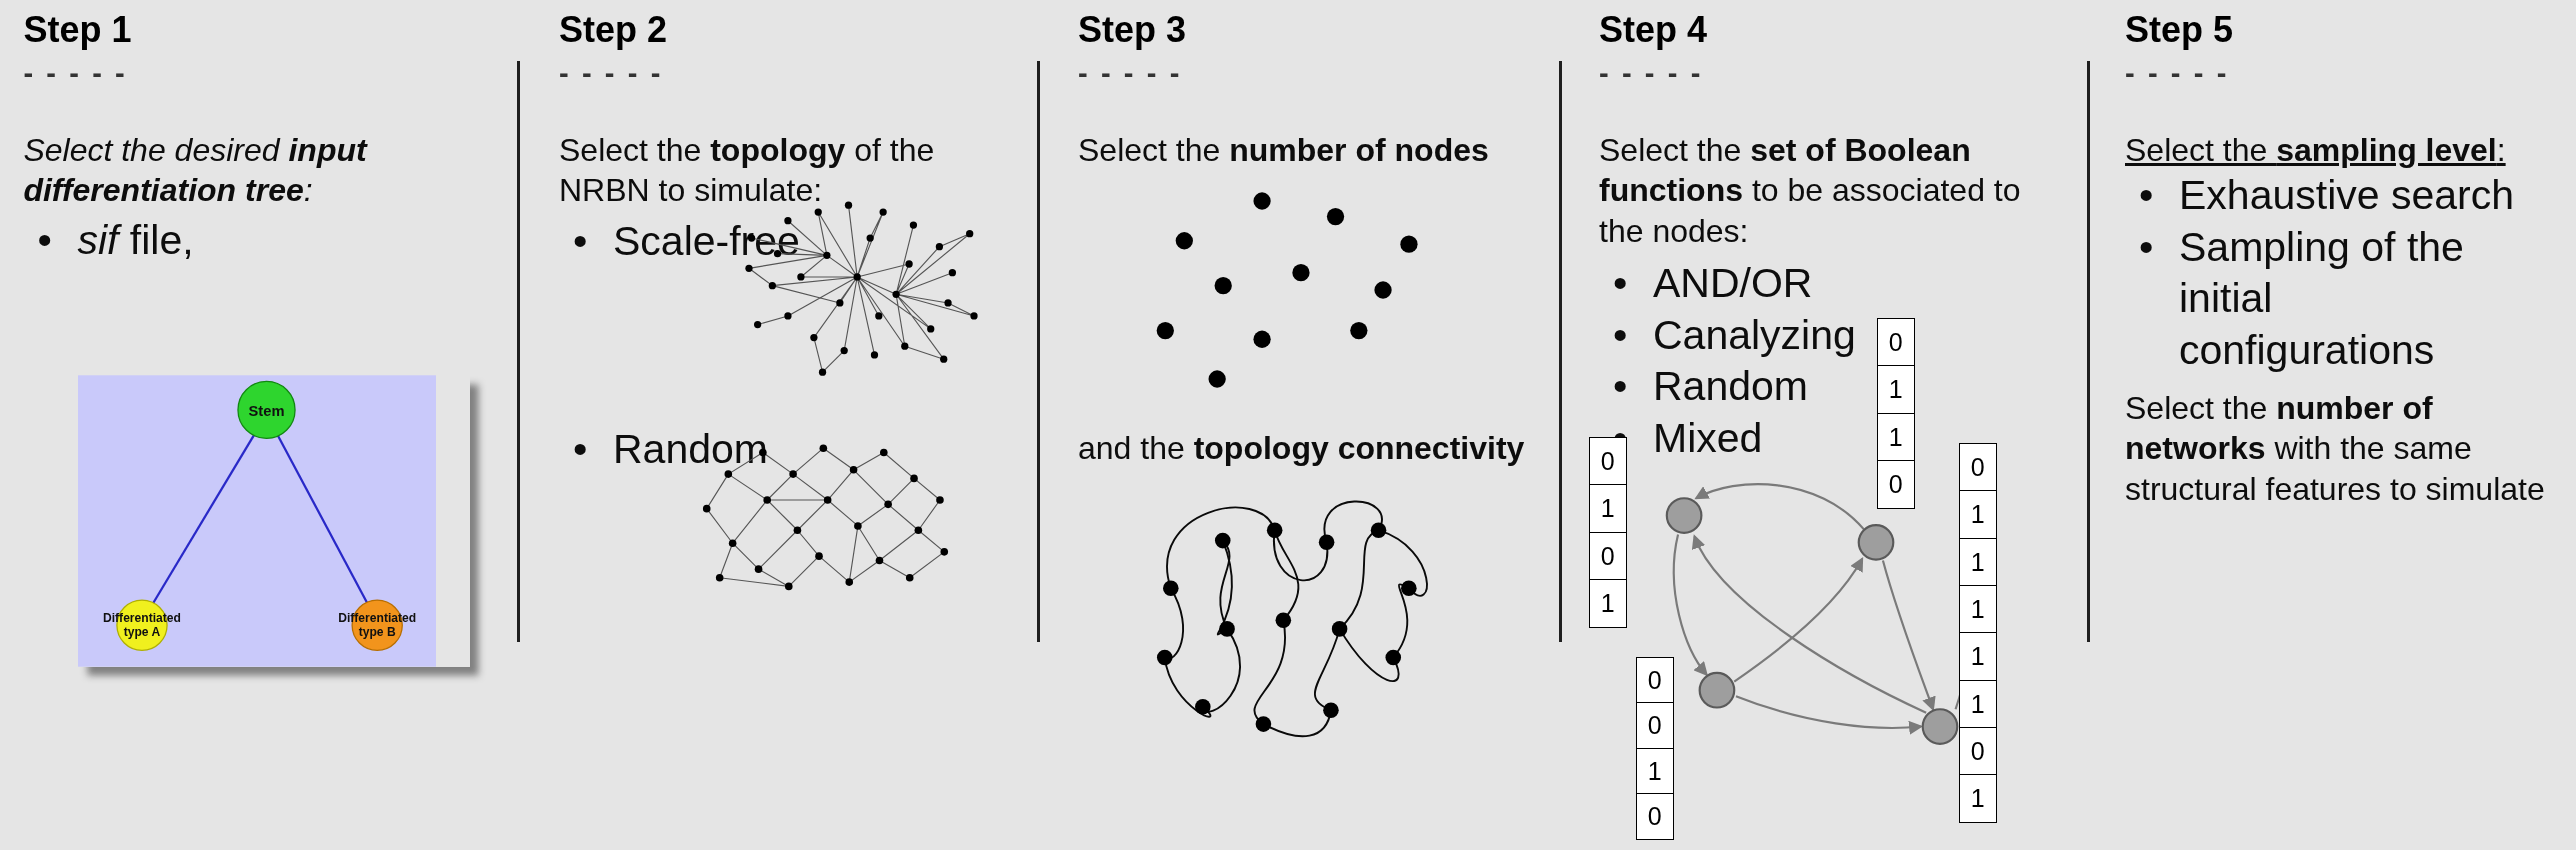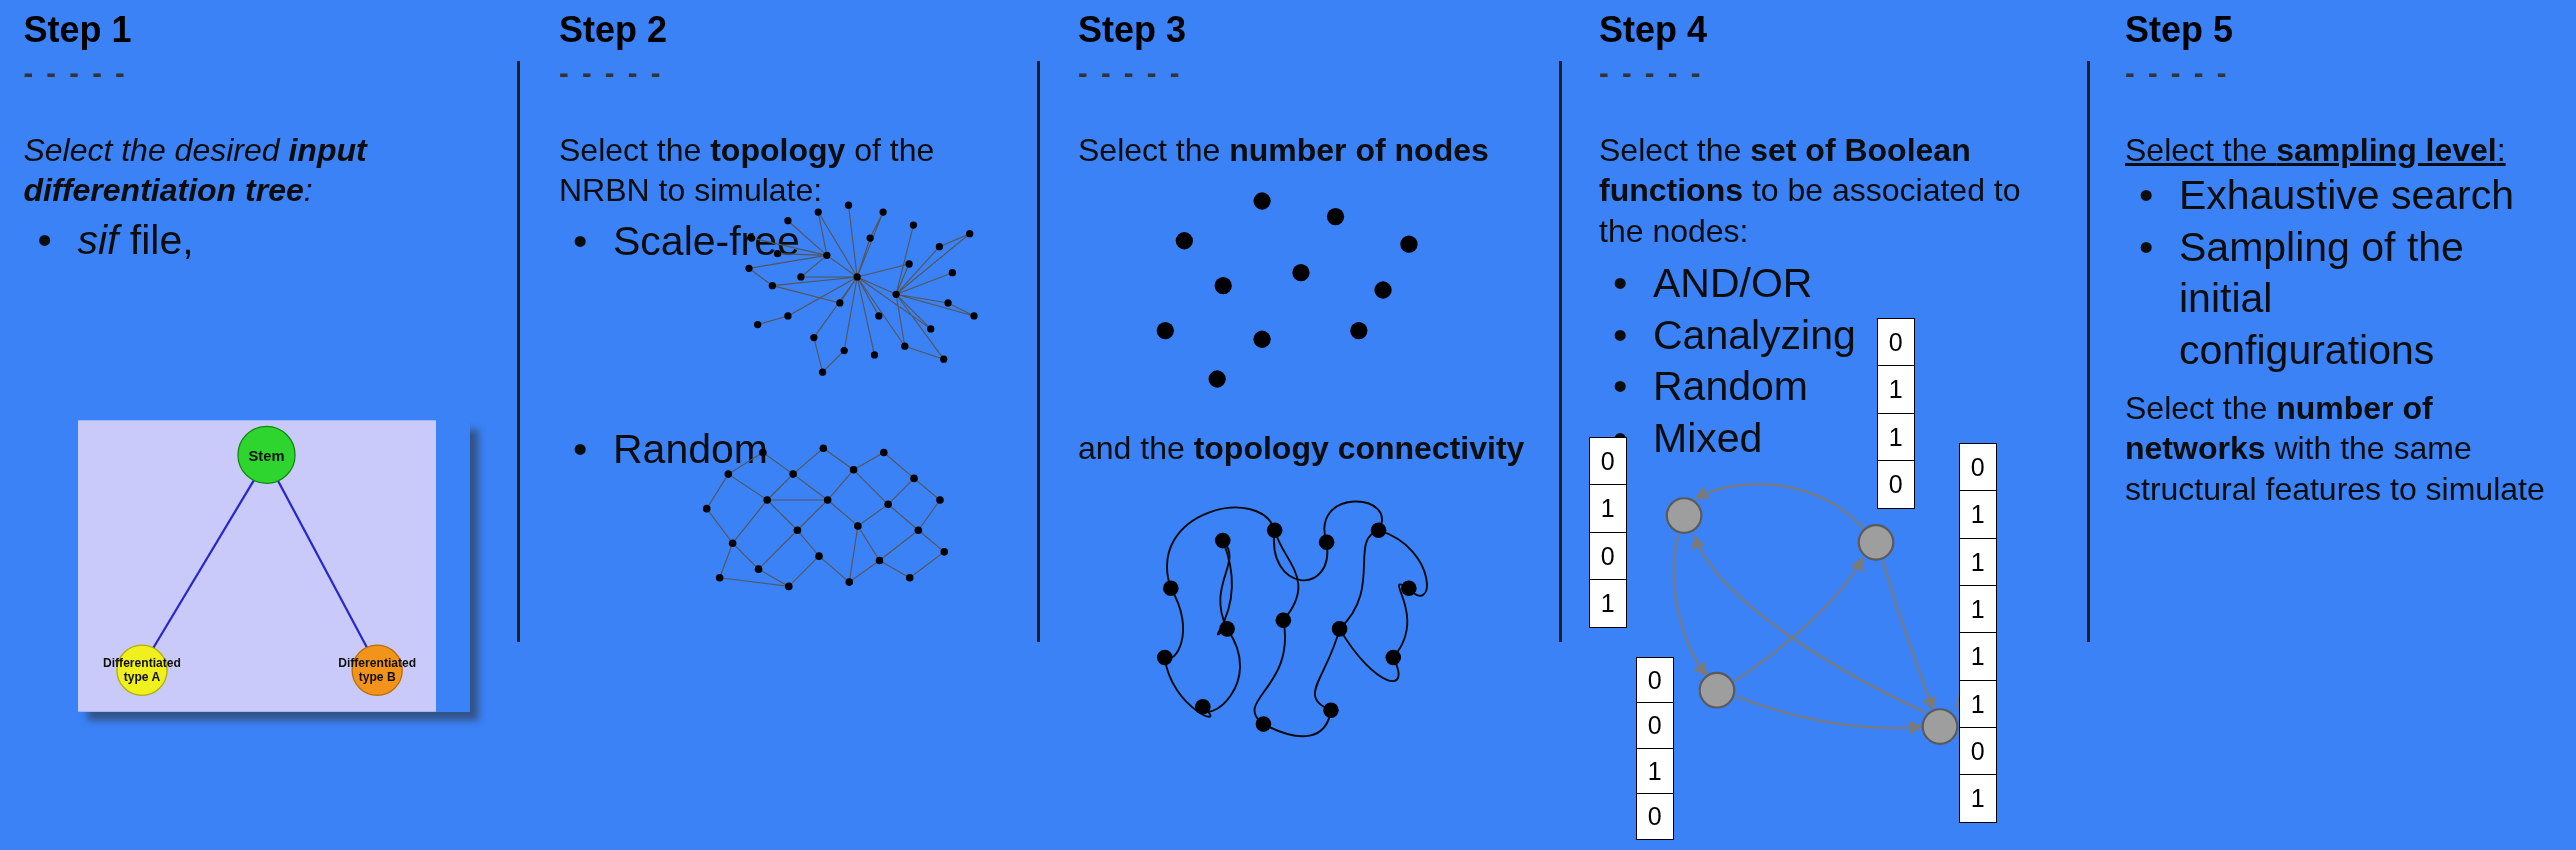--- a/index.html
+++ b/index.html
@@ -1,33 +1,33 @@
 <!DOCTYPE html>
 <html style="font-size:14px"><head>
 <meta charset="utf-8">
 <style>
   * { margin:0; padding:0; box-sizing:border-box; }
   html,body { background:#ffffff; }
   body { font-family:"Liberation Sans", sans-serif; color:#0d0d0d; }
-  .page { position:relative; width:2576px; height:851px; background:#3b82f6; overflow:hidden; }
+  .page { position:relative; width:2576px; height:851px; background:#e5e5e5; overflow:hidden; }
 
   .divider { position:absolute; top:61px; width:2.6px; height:581px; background:#1f1f1f; }
 
   .col { position:absolute; top:0; height:851px; }
   .step-title { position:absolute; top:8.7px; left:0; font-size:36px; font-weight:bold; color:#000; }
   .dashes { position:absolute; top:57px; left:0; font-size:29px; font-weight:bold; letter-spacing:2.6px; color:#333; }
   .intro { position:absolute; font-size:32px; line-height:1.26; color:#0d0d0d; }
   .intro b { font-weight:bold; }
 
   ul.blist { position:absolute; list-style:none; }
   ul.blist li { position:relative; padding-left:54px; font-size:41px; line-height:1.26; }
   ul.blist li::before { content:"\2022"; position:absolute; left:14px; }
 
   
-  .tree-figure { position:absolute; width:392px; height:292px; box-shadow:8.7px 8.7px 7px rgba(45,45,45,0.55);margin-top:45px; }
+  .tree-figure { position:absolute; width:392px; height:292px; box-shadow:8.7px 8.7px 7px rgba(45,45,45,0.55); }
   .tree-figure svg text { font-family:"Liberation Sans", sans-serif; font-weight:bold; fill:#111; }
 
   
   .net-img { position:absolute; }
   .net-img .dot { fill:#000; }
   .net-img .edge { stroke:#555; stroke-width:1.3; }
   .tangle path { stroke:#0a0a0a; stroke-width:2.2; fill:none; }
 
   
   .s4-diagram { position:absolute; width:453px; height:530px; }

